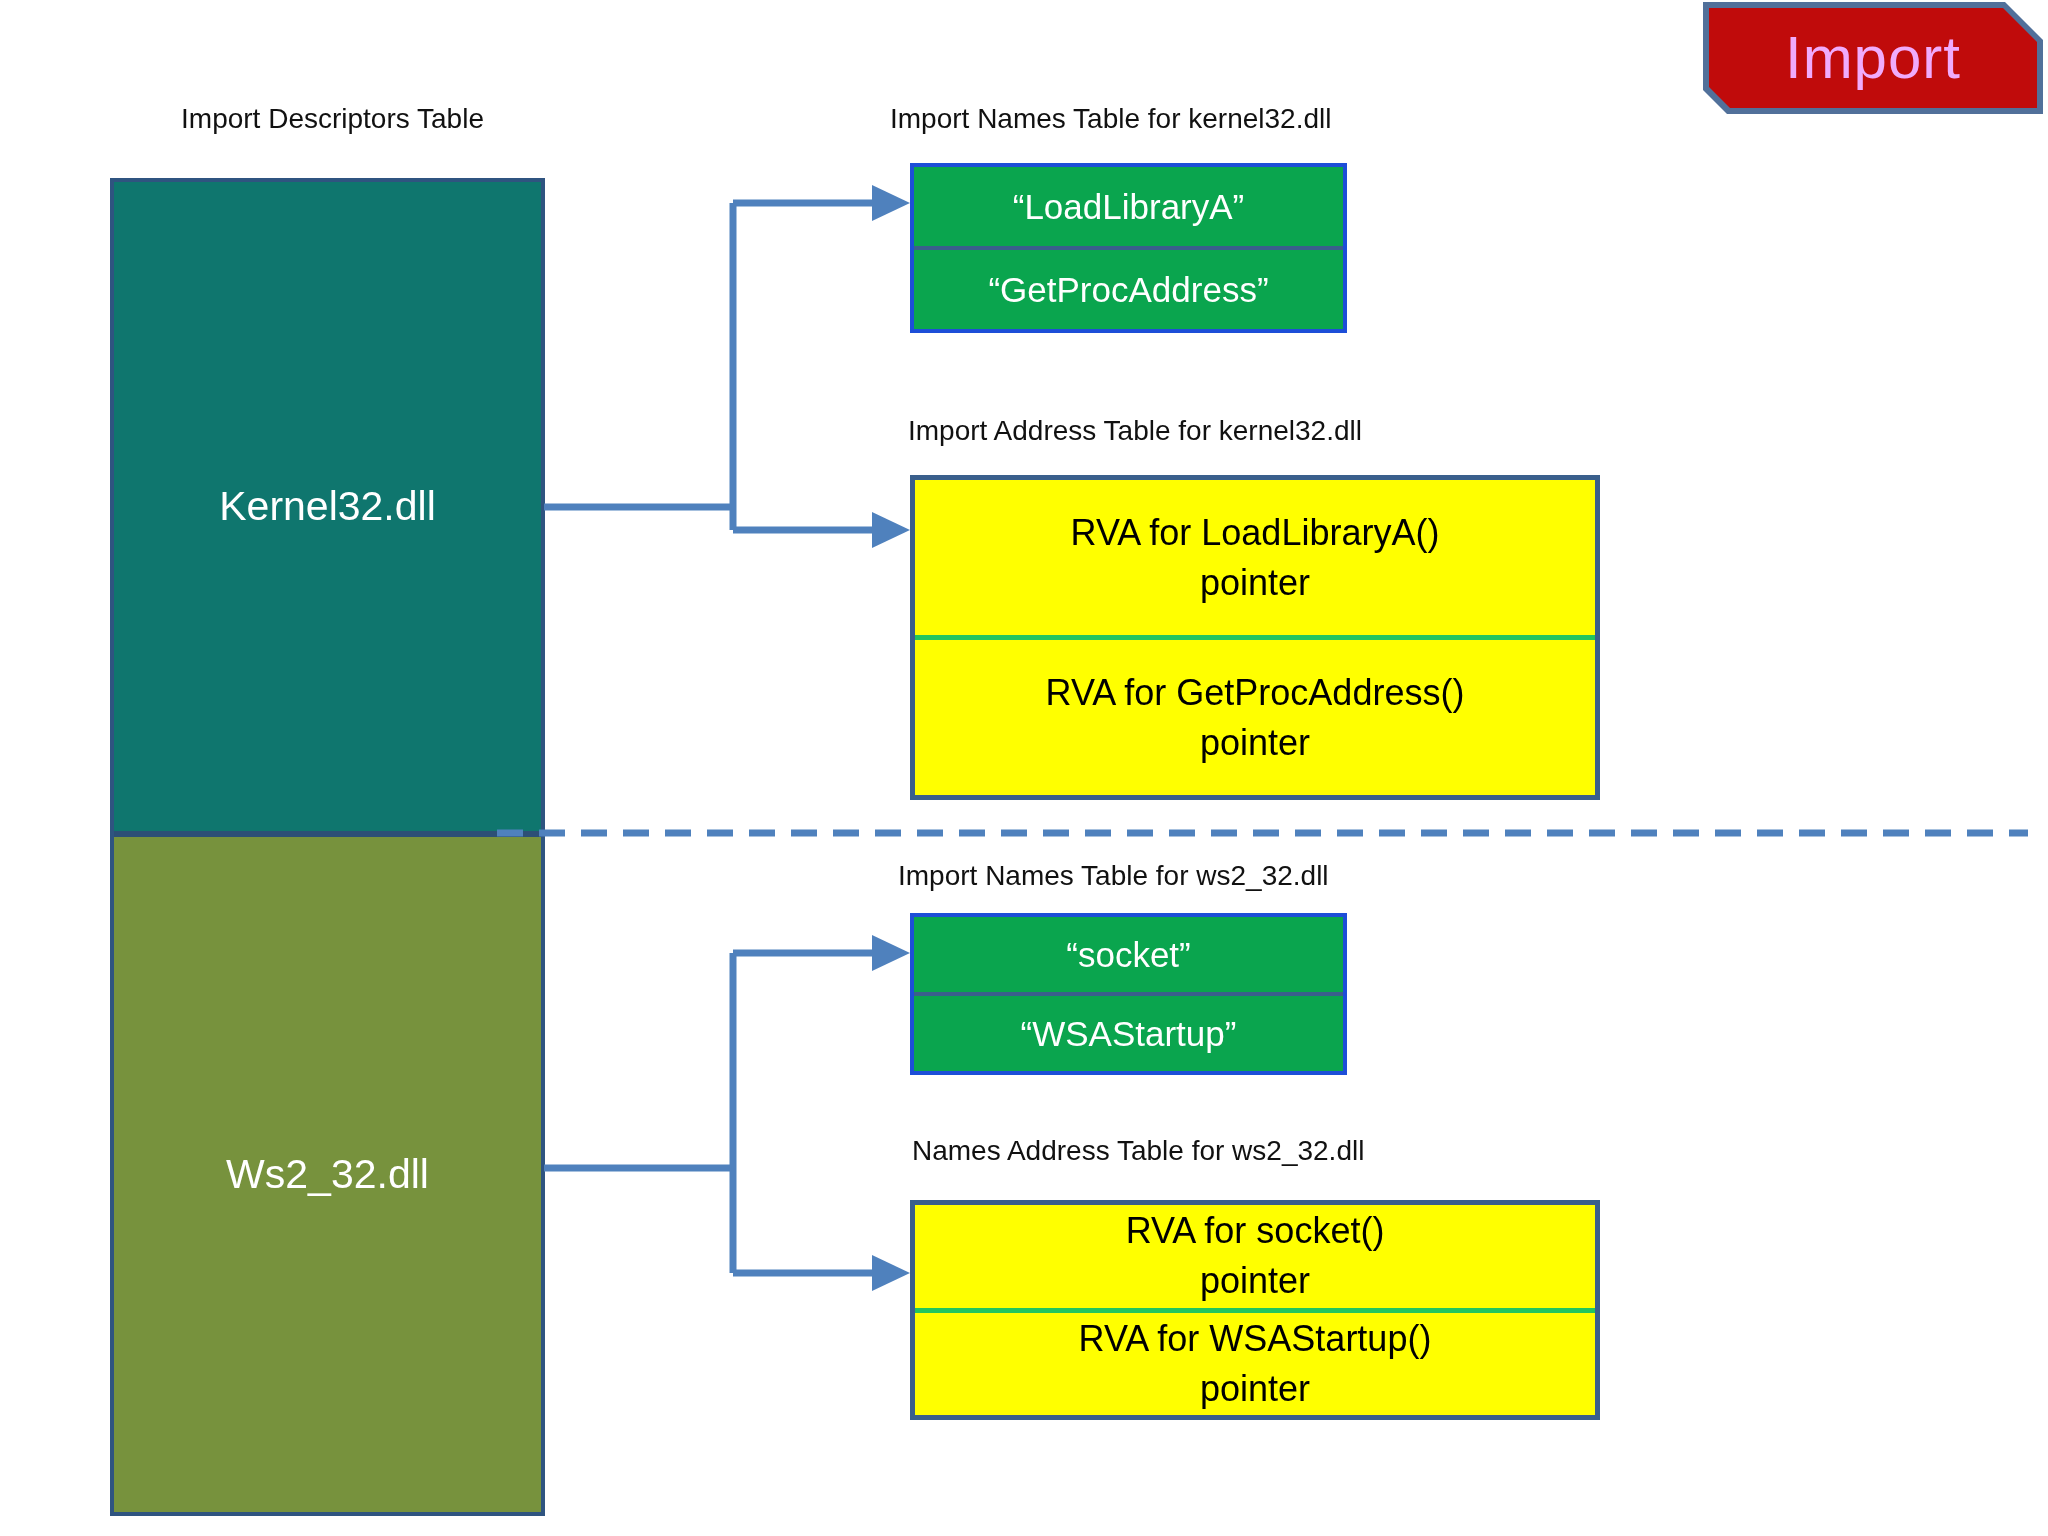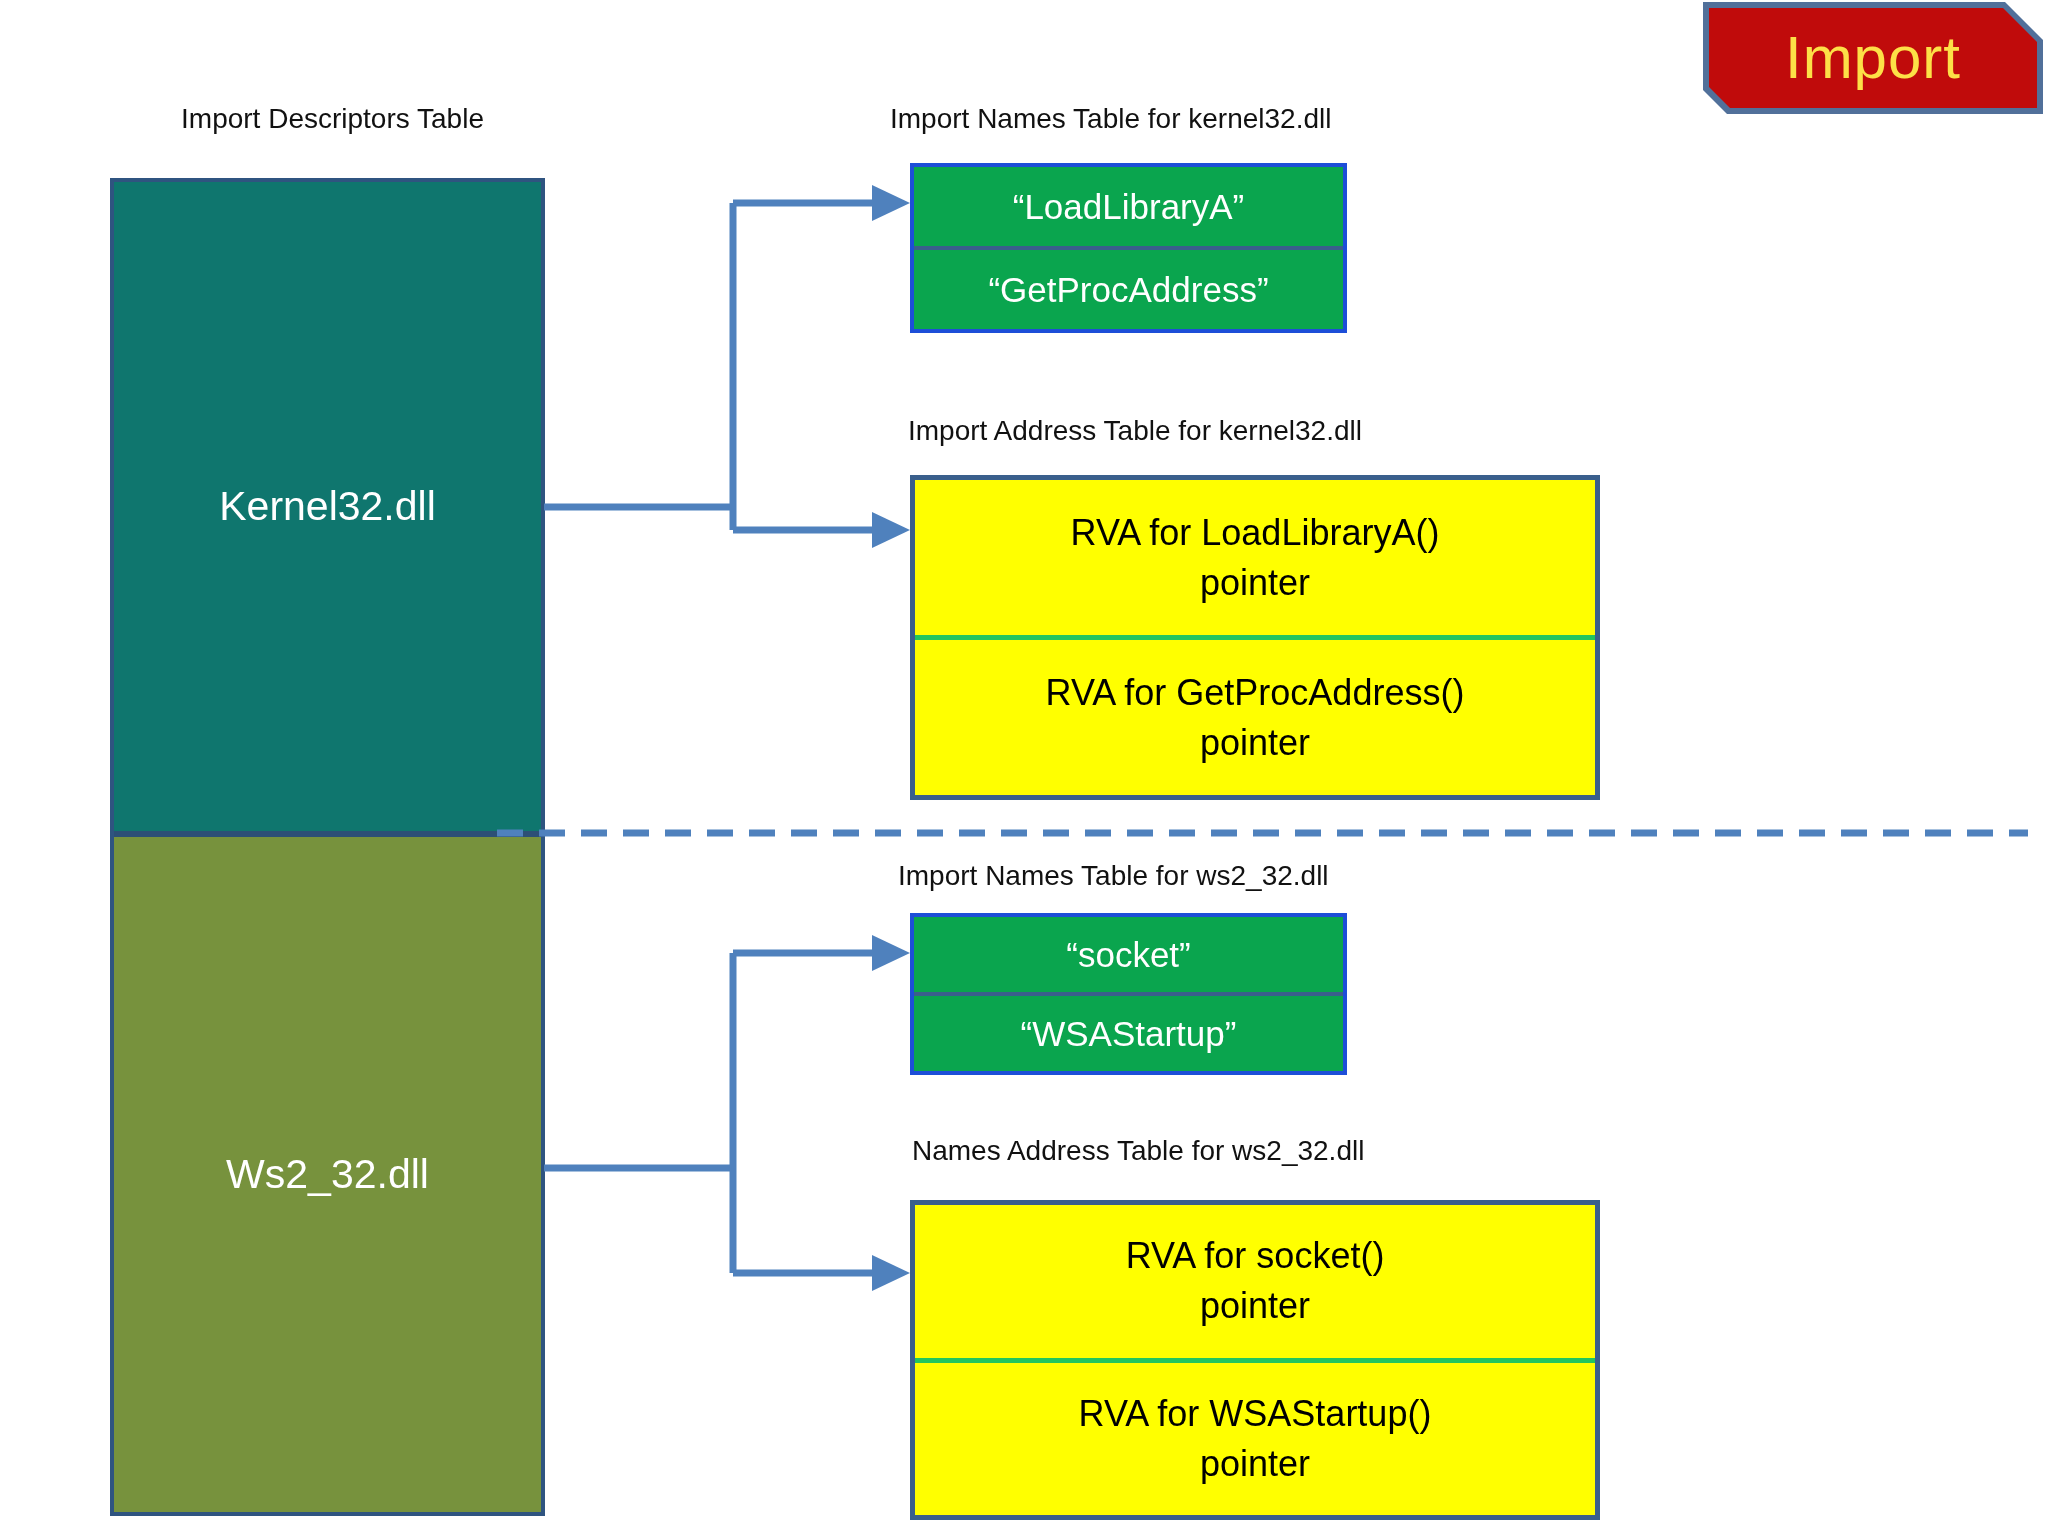--- a/index.html
+++ b/index.html
@@ -30,21 +30,21 @@
     clip-path: polygon(0 0, calc(100% - 38px) 0, 100% 38px, 100% 100%, 24px 100%, 0 calc(100% - 24px));
   }
   .badge-inner {
     position: absolute;
     left: 6px; top: 6px; right: 6px; bottom: 6px;
     background: #C00B0B;
     clip-path: polygon(0 0, calc(100% - 34px) 0, 100% 34px, 100% 100%, 21px 100%, 0 calc(100% - 21px));
     display: flex; align-items: center; justify-content: center;
   }
   .badge-inner span {
-    color: #fde047; font-size: 60px; line-height: 1;
+    color: #f0abfc; font-size: 60px; line-height: 1;
     letter-spacing: 1px;
   }
 
   
   .descriptor-col {
     position: absolute;
     left: 110px; top: 178px;
     width: 435px; height: 1338px;
     box-sizing: border-box;
     border: 4px solid #2F5480;
@@ -149,21 +149,21 @@
       <span>RVA for GetProcAddress()</span>
       <span>pointer</span>
     </div>
   </div>
 
   <div class="names-stack" style="top:913px; height:162px;">
     <div class="name-cell">“socket”</div>
     <div class="name-cell">“WSAStartup”</div>
   </div>
 
-  <div class="iat-stack" style="top:1200px; height:320px;">
+  <div class="iat-stack" style="top:1200px; height:220px;">
     <div class="iat-cell">
       <span>RVA for socket()</span>
       <span>pointer</span>
     </div>
     <div class="iat-cell">
       <span>RVA for WSAStartup()</span>
       <span>pointer</span>
     </div>
   </div>
 

